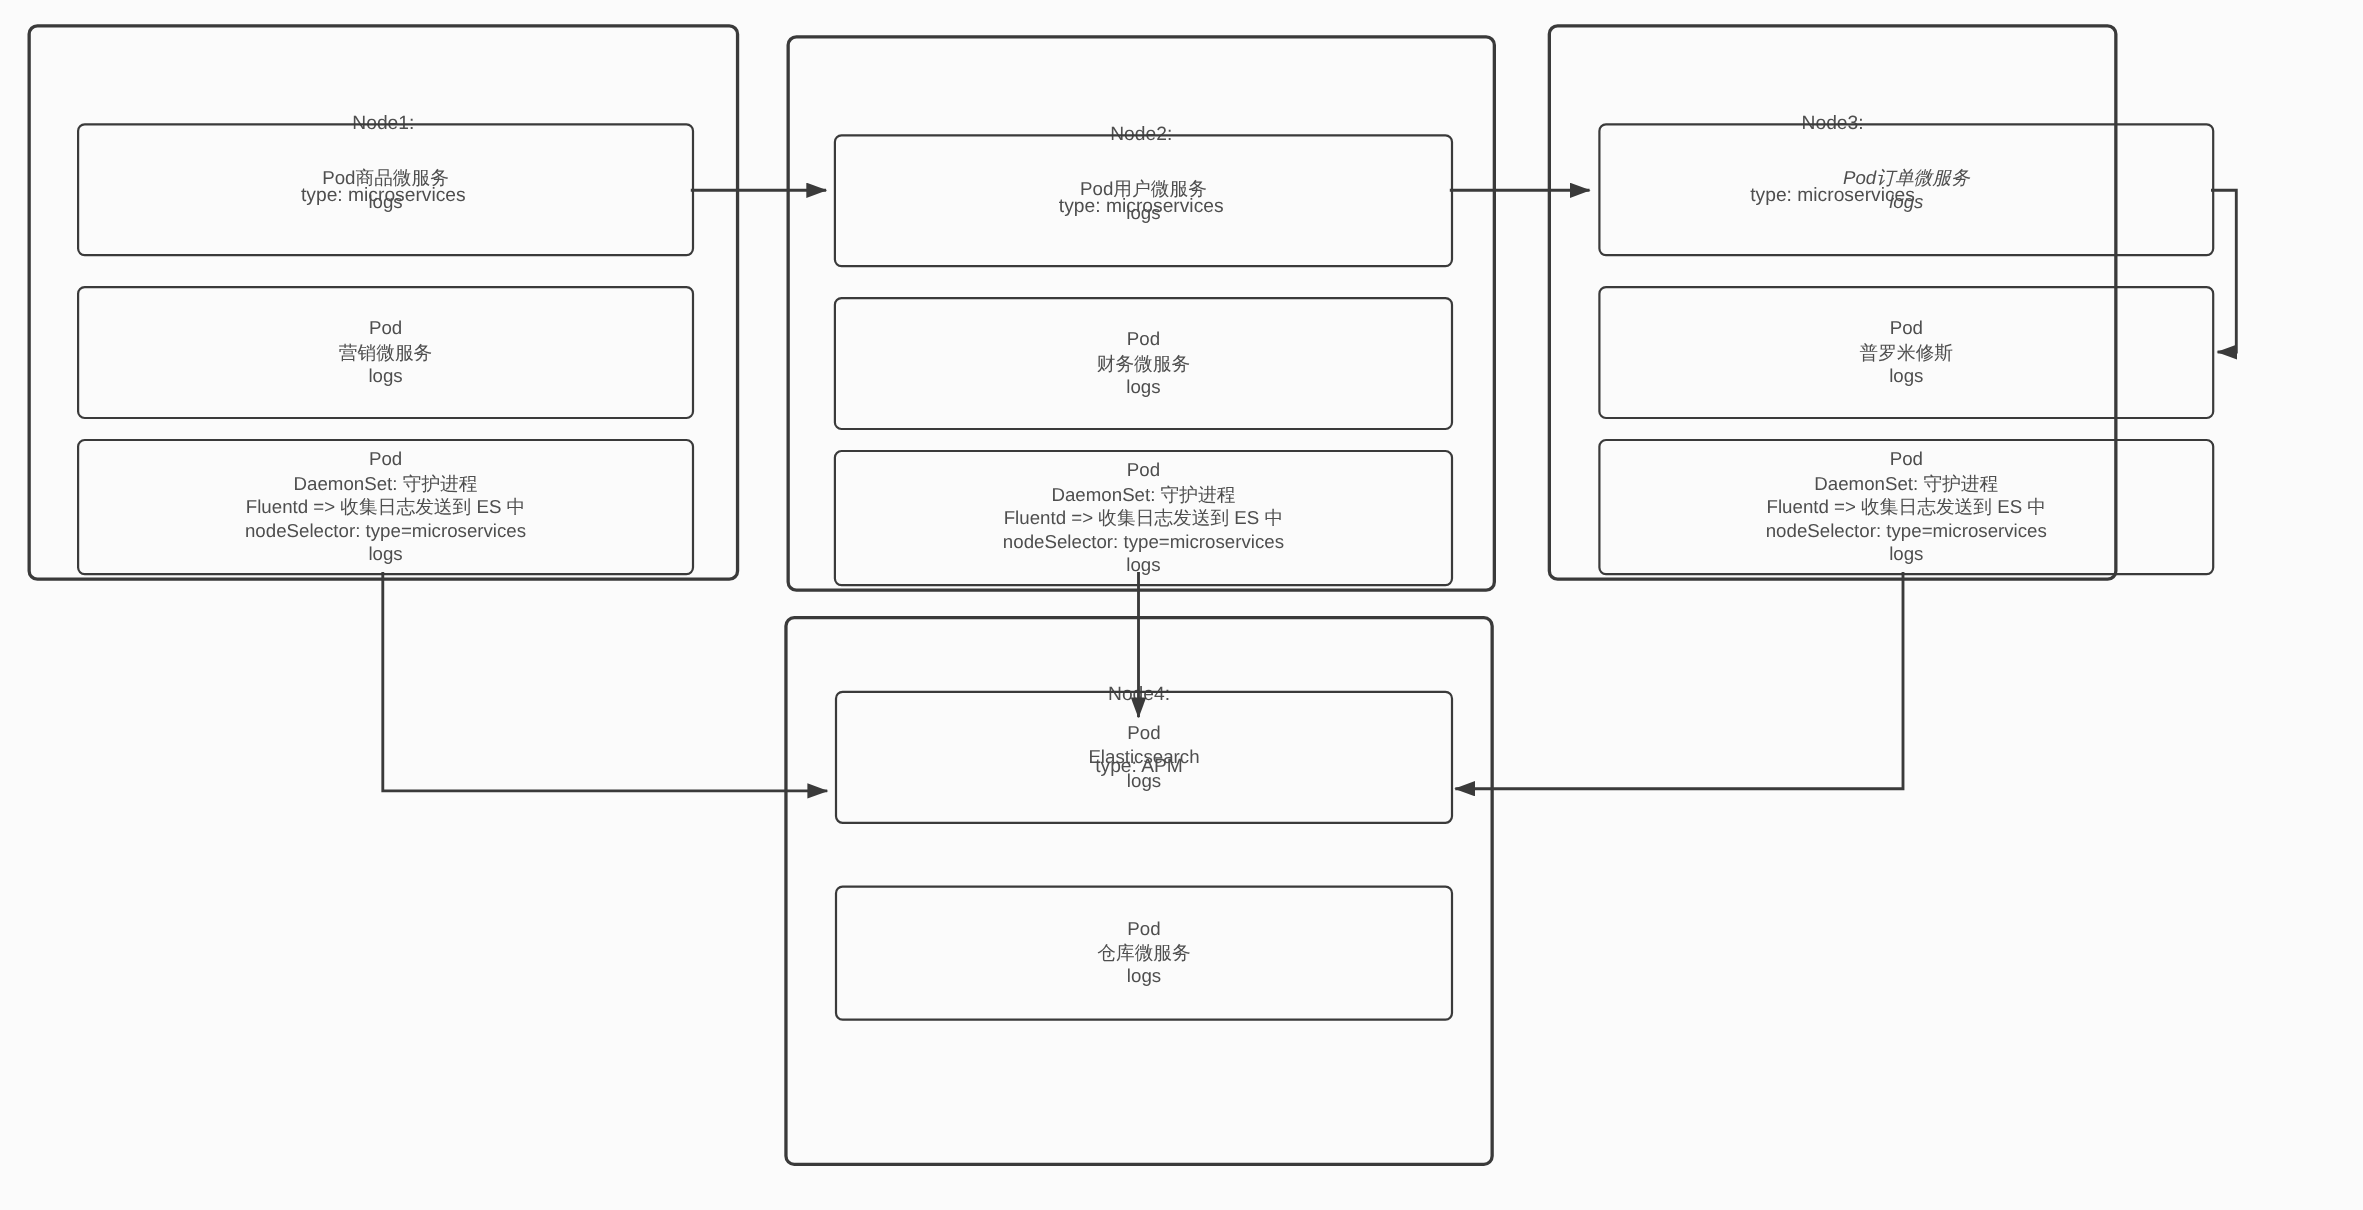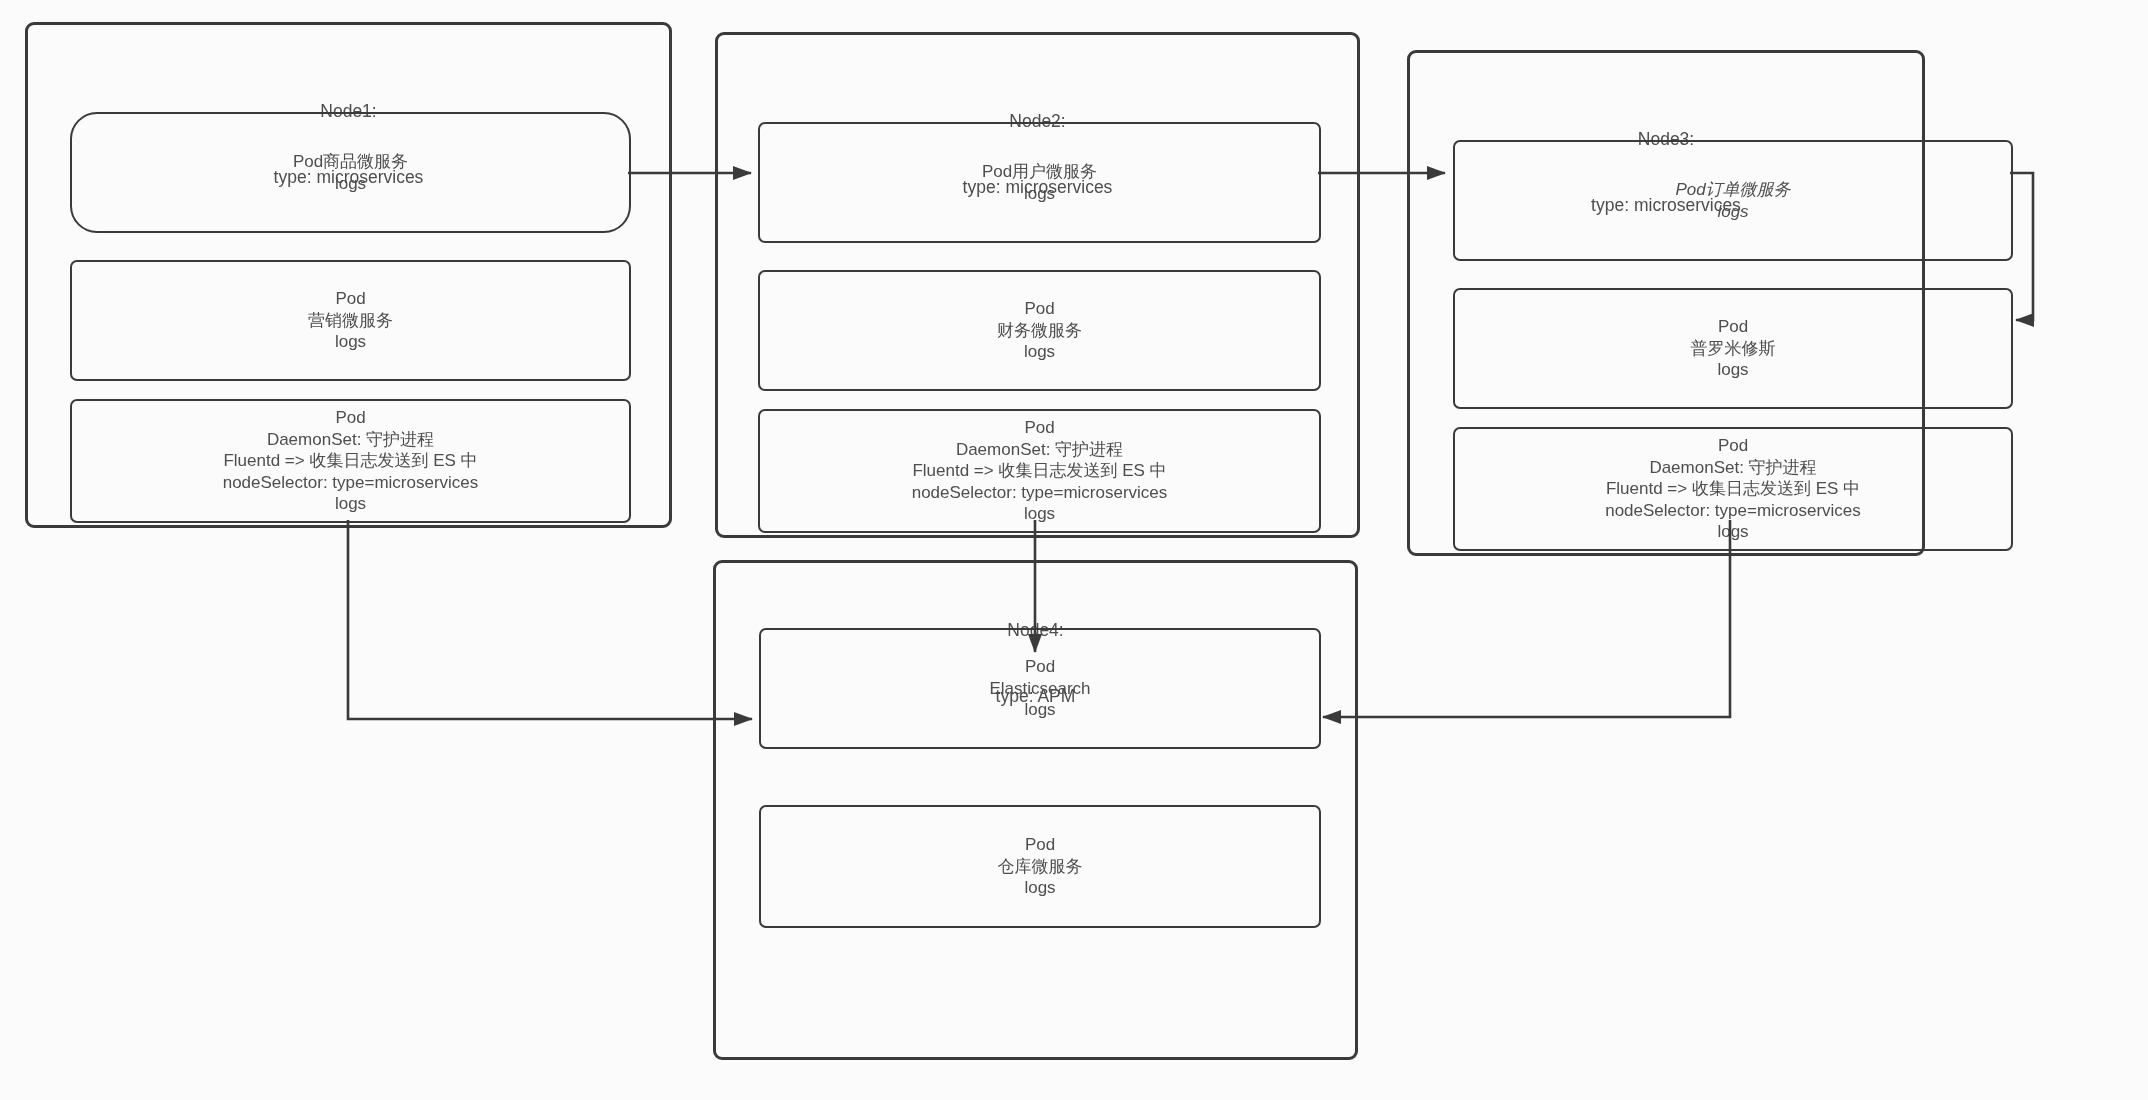--- a/index.html
+++ b/index.html
@@ -64,21 +64,21 @@
 </head>
 <body>
 
 <div class="canvas">
 
   <div class="node" style="left:25px; top:22px; width:647px; height:506px;text-decoration:underline;">
     <div class="node-title">
       <div>Node1:</div>
       <div>type: microservices</div>
     </div>
-    <div class="pod" style="left:42px; top:87px; width:561px; height:121px;border-radius:27px;">
+    <div class="pod" style="left:42px; top:87px; width:561px; height:121px;">
       <div class="pod-line">Pod商品微服务</div>
       <div class="pod-line">logs</div>
     </div>
     <div class="pod" style="left:42px; top:235px; width:561px; height:121px;">
       <div class="pod-line">Pod</div>
       <div class="pod-line">营销微服务</div>
       <div class="pod-line">logs</div>
     </div>
     <div class="pod" style="left:42px; top:374px; width:561px; height:124px;">
       <div class="pod-line">Pod</div>
@@ -105,21 +105,21 @@
     </div>
     <div class="pod" style="left:40px; top:374px; width:563px; height:124px;">
       <div class="pod-line">Pod</div>
       <div class="pod-line">DaemonSet: 守护进程</div>
       <div class="pod-line">Fluentd =&gt; 收集日志发送到 ES 中</div>
       <div class="pod-line">nodeSelector: type=microservices</div>
       <div class="pod-line">logs</div>
     </div>
   </div>
 
-  <div class="node" style="left:1407px; top:22px; width:518px; height:506px;margin-top:28px;">
+  <div class="node" style="left:1407px; top:22px; width:518px; height:506px;">
     <div class="node-title">
       <div>Node3:</div>
       <div>type: microservices</div>
     </div>
     <div class="pod" style="left:43px; top:87px; width:560px; height:121px;font-style:italic;">
       <div class="pod-line">Pod订单微服务</div>
       <div class="pod-line">logs</div>
     </div>
     <div class="pod" style="left:43px; top:235px; width:560px; height:121px;">
       <div class="pod-line">Pod</div>

